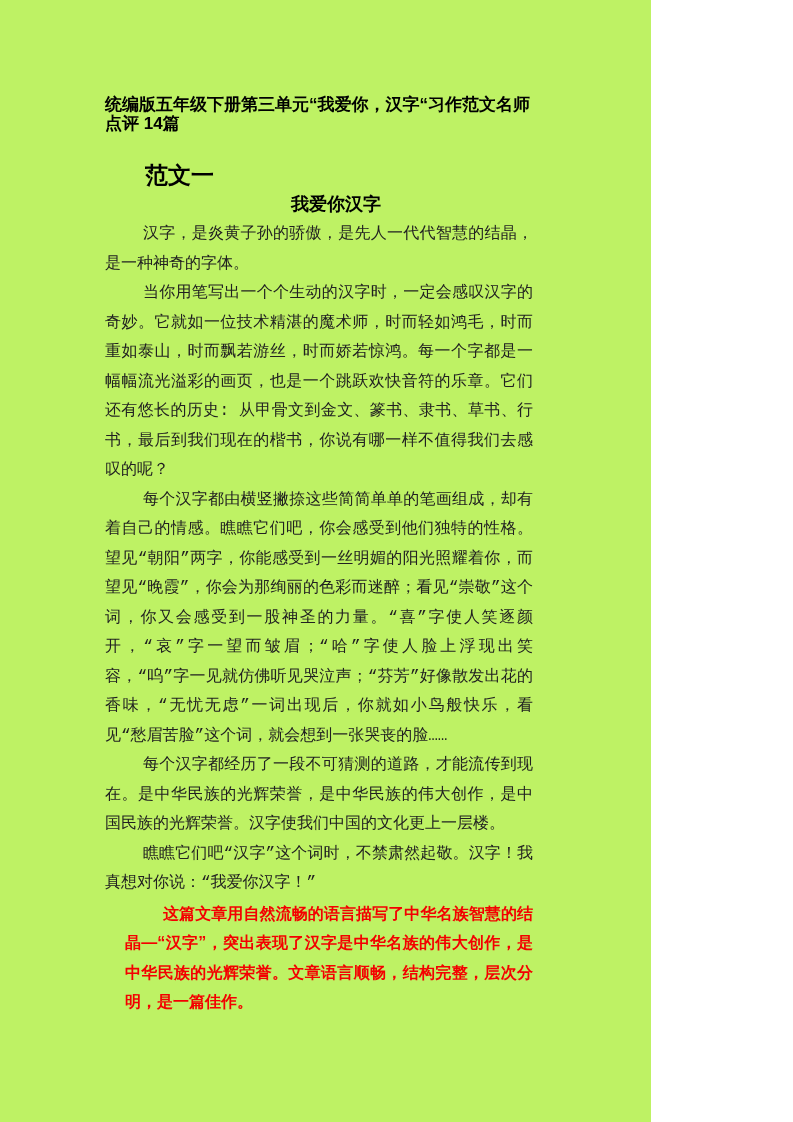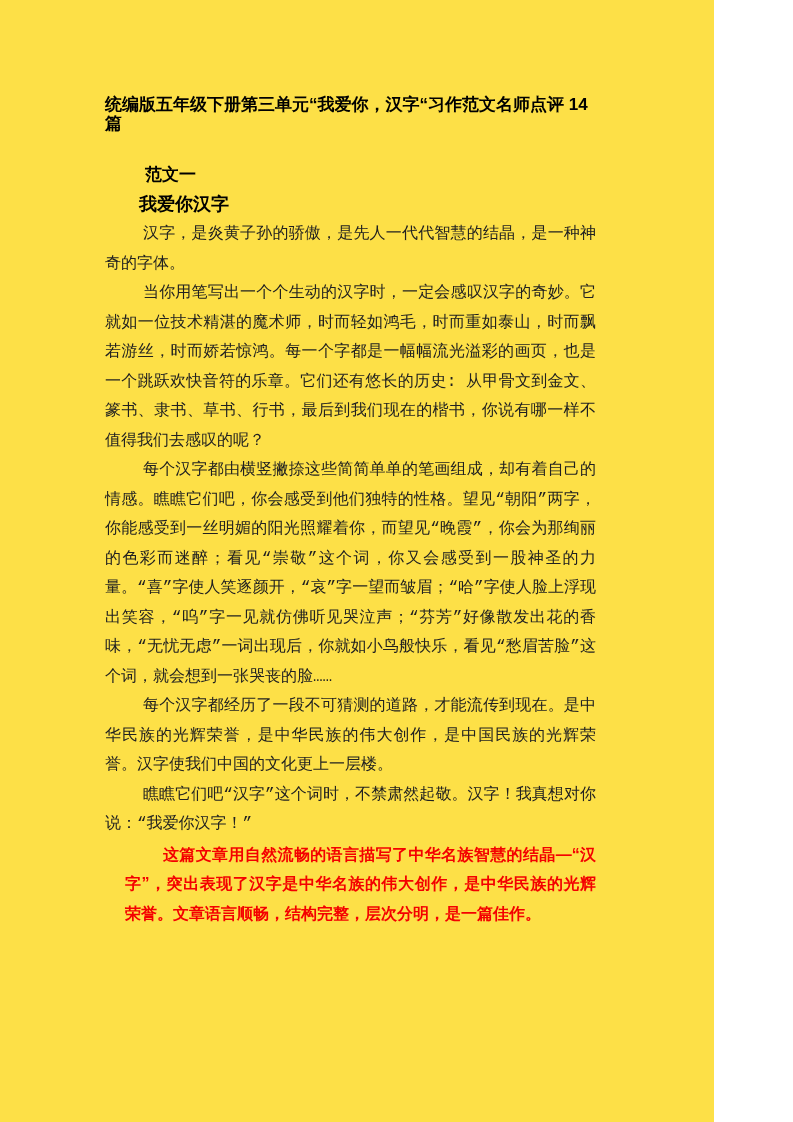--- a/index.html
+++ b/index.html
@@ -7,43 +7,44 @@
     padding: 0;
   }
   body {
     width: 793px;
     height: 1122px;
     background: #ffffff;
     overflow: hidden;
   }
   .page {
     box-sizing: border-box;
-    width: 714px;
+    width: 651px;
     height: 1122px;
-    background: #fde047;
+    background: #bef264;
     padding: 95px 118px 0 105px;
   }
   .doc-title {
     font-family: "Liberation Sans", "DejaVu Sans", sans-serif;
     font-weight: 700;
     font-size: 17px;
     line-height: 19px;
     color: #000000;
   }
   .section-label {
     margin: 32px 0 0 40px;
     font-family: "Liberation Sans", "DejaVu Sans", sans-serif;
     font-weight: 700;
-    font-size: 17px;
+    font-size: 23px;
     line-height: 20px;
     color: #000000;
   }
   .essay-title {
     margin-top: 9px;
     padding-left: 34px;
+    text-align: center;
     font-family: "Liberation Sans", "DejaVu Sans", sans-serif;
     font-weight: 700;
     font-size: 18px;
     line-height: 20px;
     color: #000000;
   }
   .essay-body {
     margin-top: 6px;
   }
   .essay-body p {

